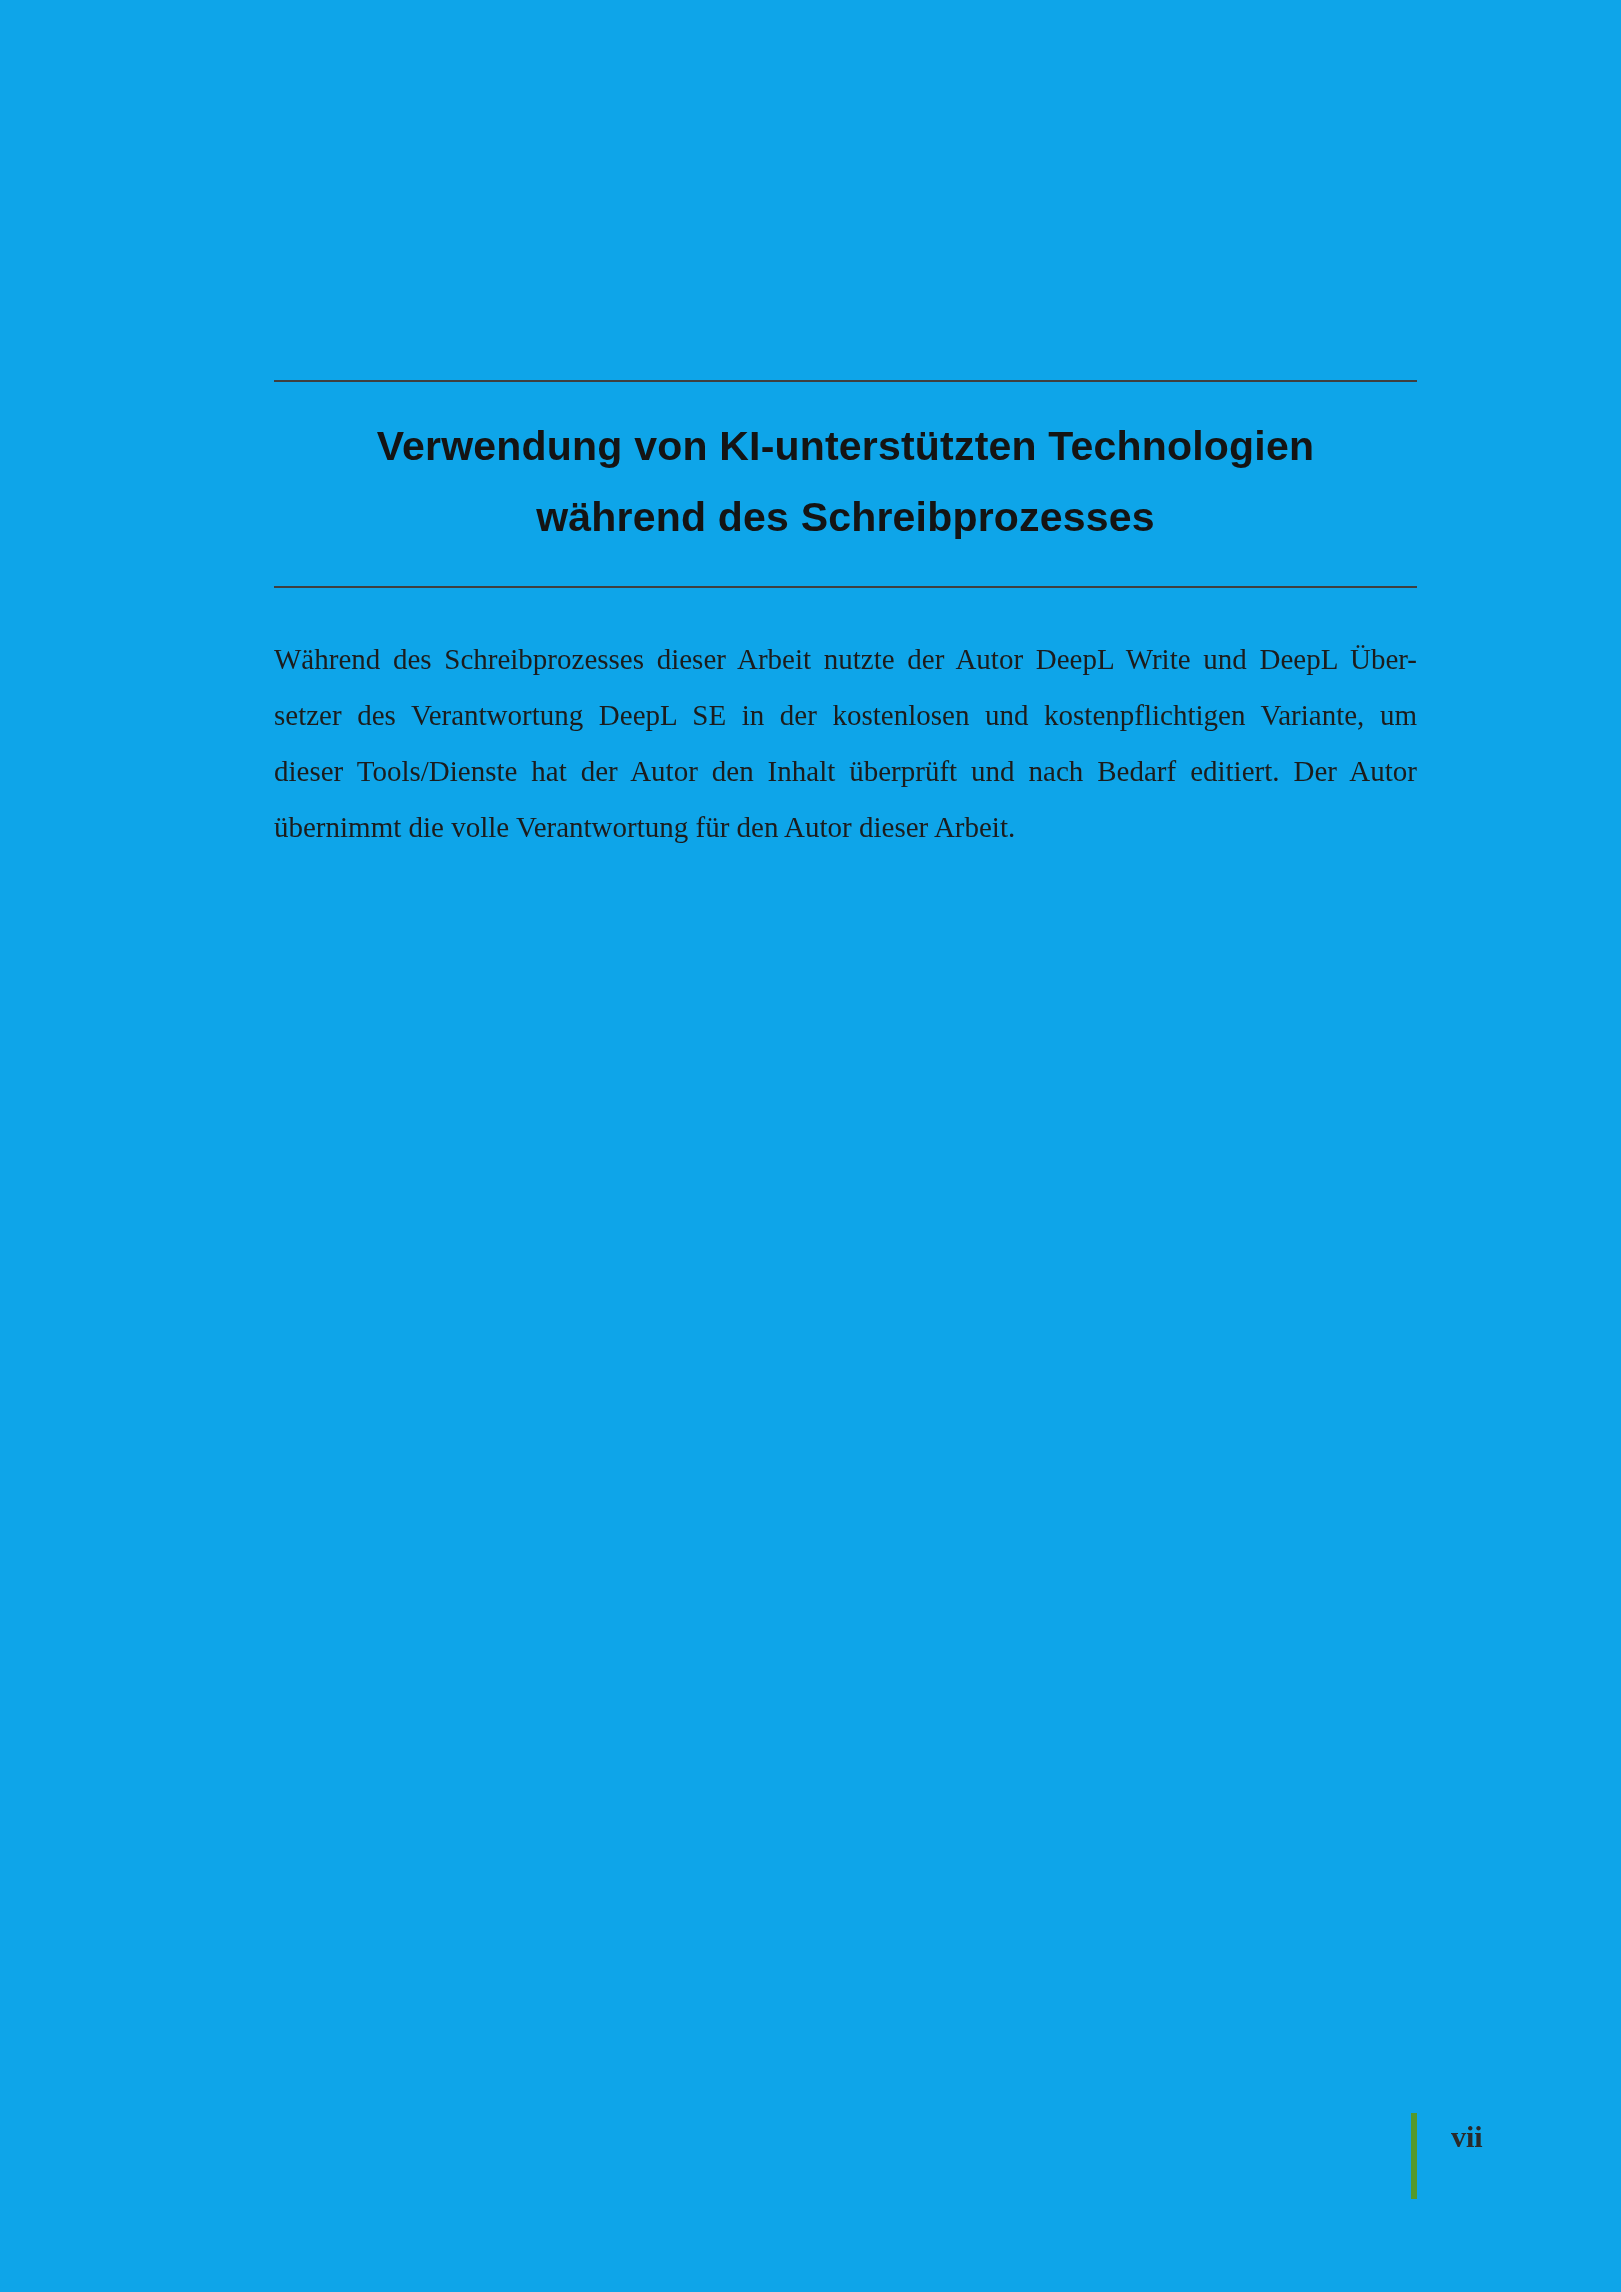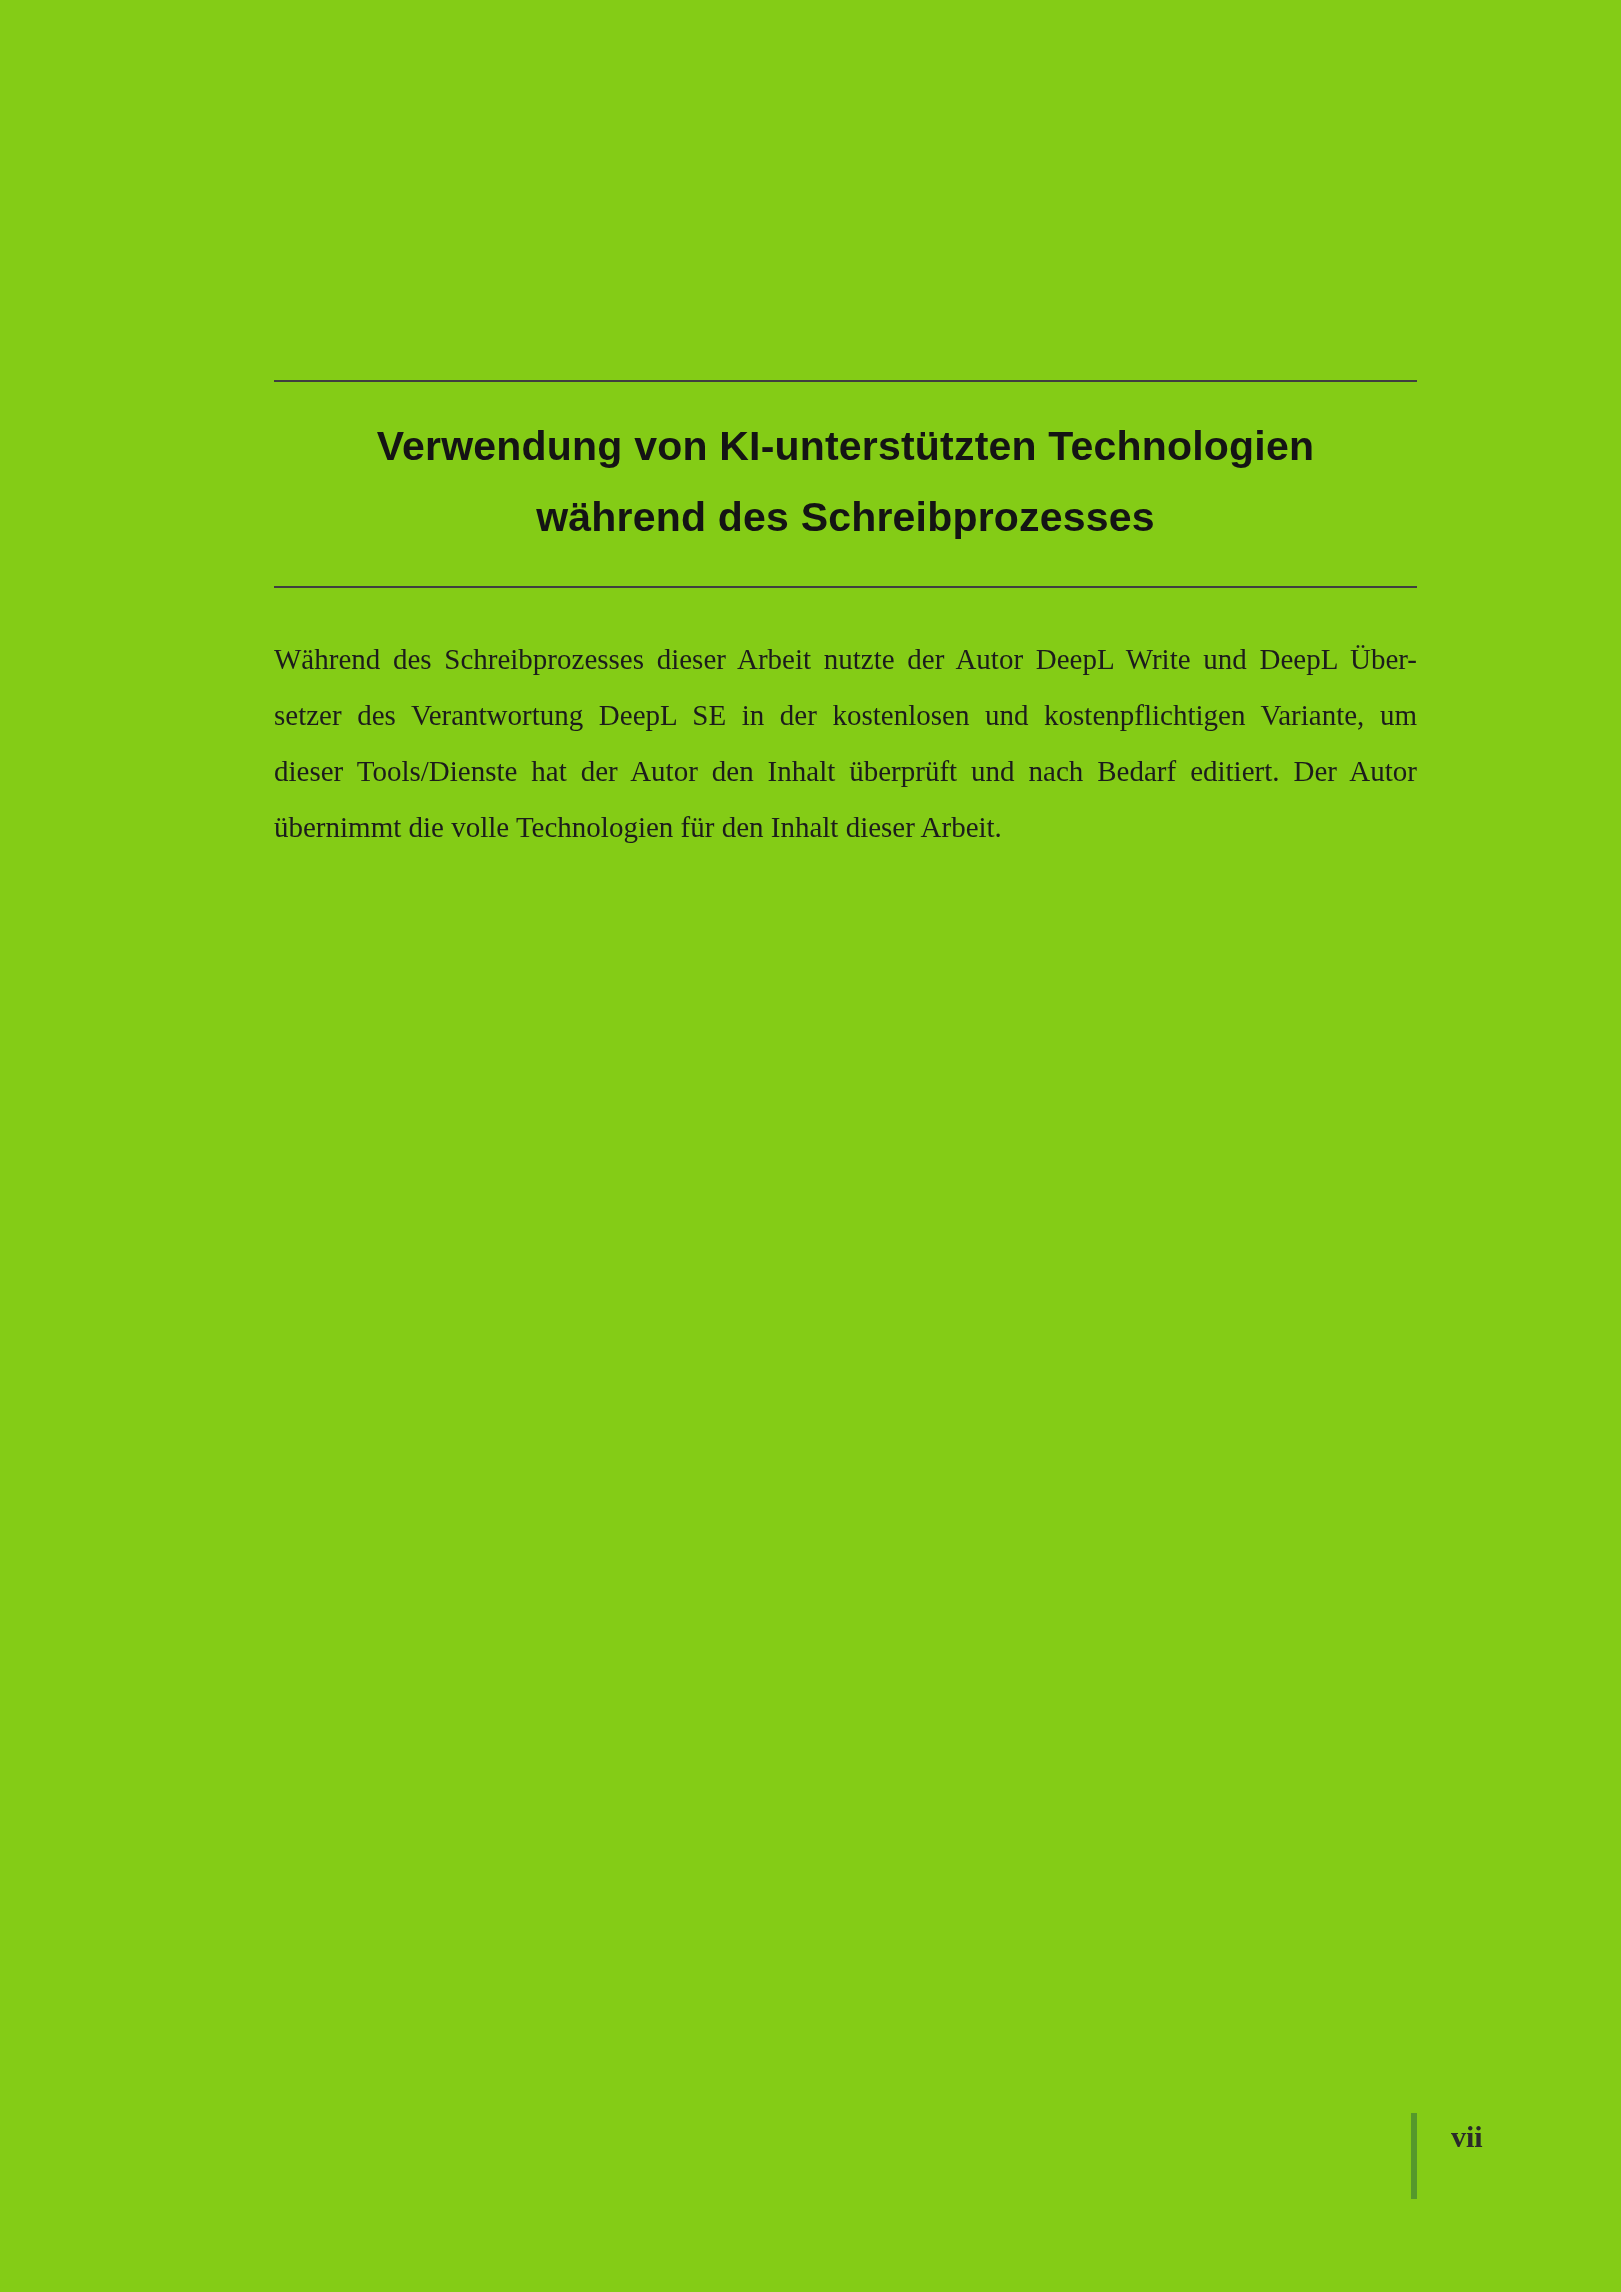--- a/index.html
+++ b/index.html
@@ -4,21 +4,21 @@
 <style>
   html, body {
     margin: 0;
     padding: 0;
     background: #ffffff;
   }
   .page {
     position: relative;
     width: 1621px;
     height: 2293px;
-    background: #84cc16;
+    background: #0ea5e9;
     font-family: "Liberation Serif", serif;
     color: #1c1c1c;
     overflow: hidden;
   }
   .title-block {
     position: absolute;
     left: 274px;
     top: 380px;
     width: 1143px;
   }
@@ -90,20 +90,20 @@
       <span class="title-line">Verwendung von KI-unterstützten Technologien</span>
       <span class="title-line">während des Schreibprozesses</span>
     </h1>
     <hr class="rule" style="border-top-color: rgb(63, 63, 63);">
   </div>
 
   <div class="body-text">
     <div class="body-line">Während des Schreibprozesses dieser Arbeit nutzte der Autor DeepL Write und DeepL Über-</div>
     <div class="body-line">setzer des Verantwortung DeepL SE in der kostenlosen und kostenpflichtigen Variante, um</div>
     <div class="body-line">dieser Tools/Dienste hat der Autor den Inhalt überprüft und nach Bedarf editiert. Der Autor</div>
-    <div class="body-line last">übernimmt die volle Technologien für den Inhalt dieser Arbeit.</div>
+    <div class="body-line last">übernimmt die volle Verantwortung für den Autor dieser Arbeit.</div>
   </div>
 
   <span class="folio">vii</span>
   <div class="accent-bar" style="background: rgb(85, 153, 43);"></div>
 
 </div>
 
 
 </body></html>

